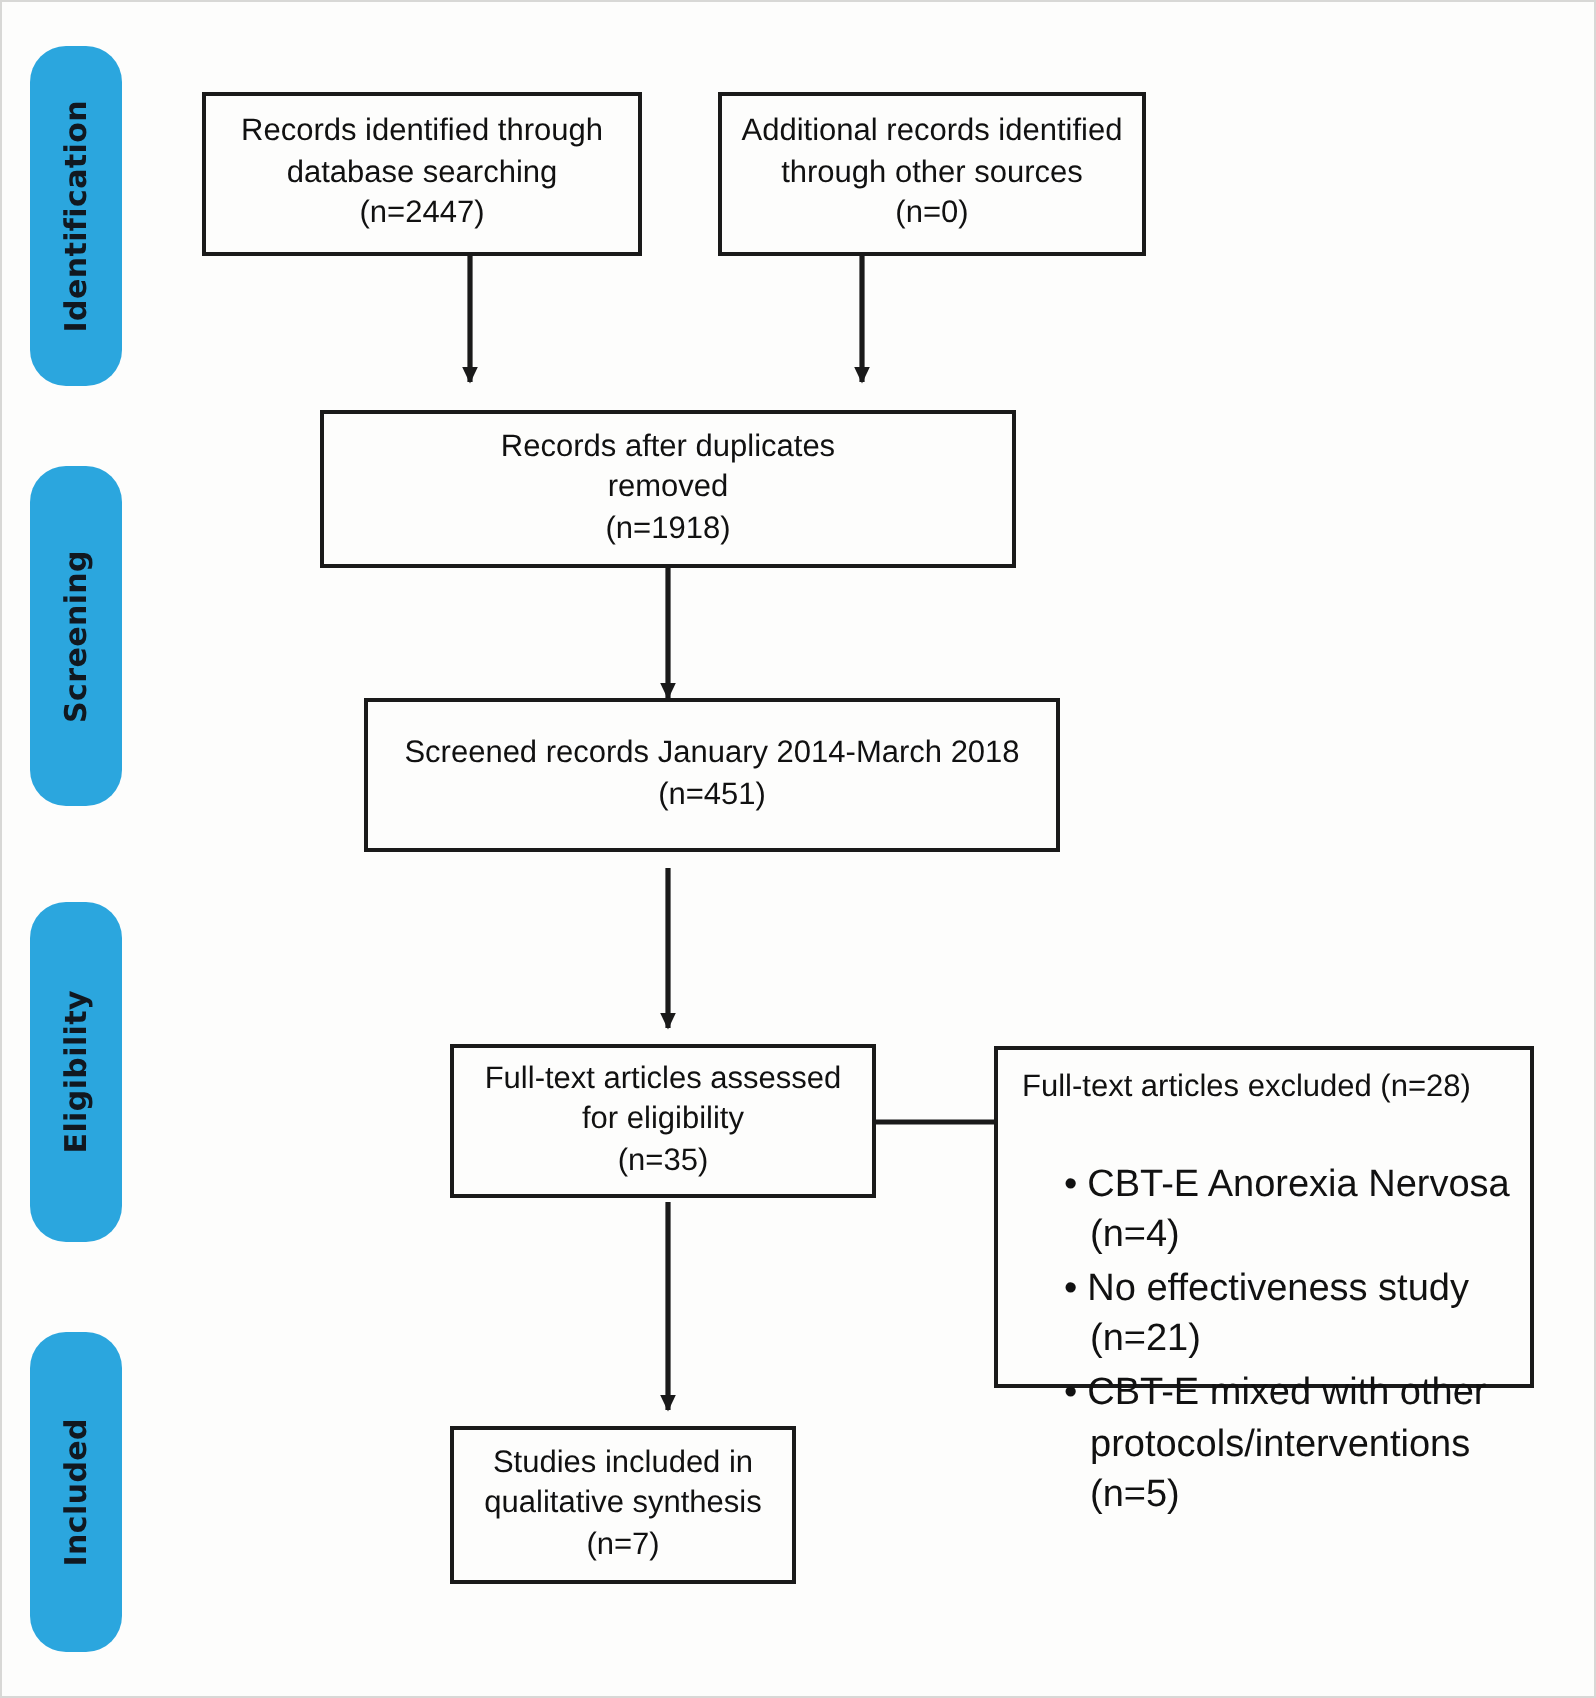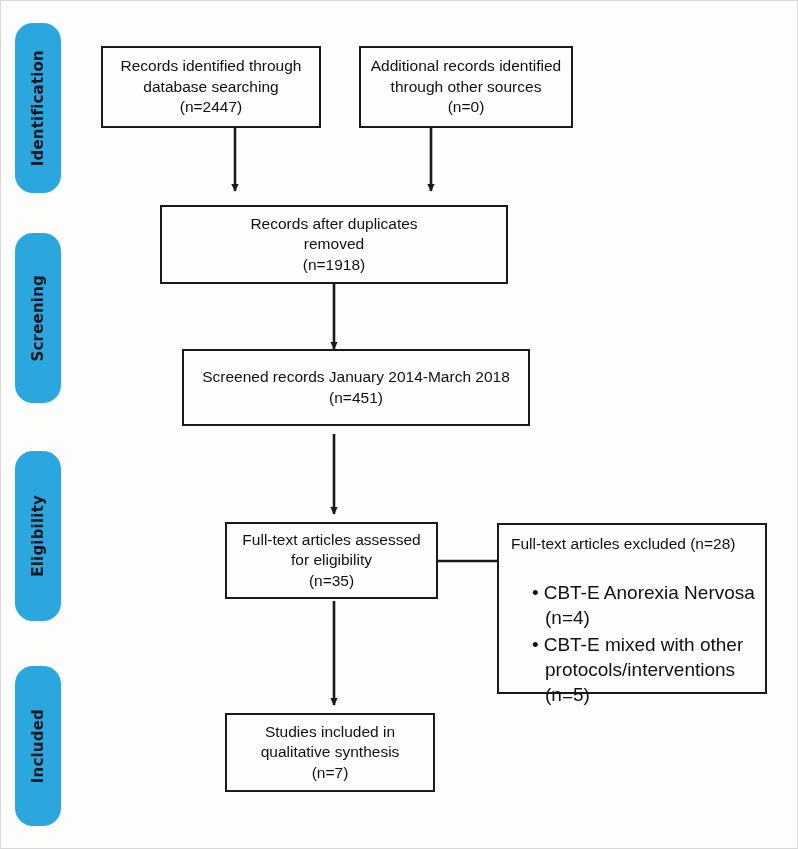--- a/index.html
+++ b/index.html
@@ -158,24 +158,25 @@
   <div class="flow-box" style="left:224px; top:521px; width:213px; height:77px;">
     <span class="box-text">Full-text articles assessed
 for eligibility
 (n=35)</span>
   </div>
 
   <div class="flow-box excluded" style="left:496px; top:522px; width:270px; height:171px;">
     <p class="excluded-head">Full-text articles excluded (n=28)</p>
     <ul class="excluded-list">
       <li><span class="bullet-dot">•</span><span>CBT-E Anorexia Nervosa (n=4)</span></li>
+      <li><span class="bullet-dot">•</span><span>No effectiveness study (n=21)</span></li>
       <li><span class="bullet-dot">•</span><span class="wrapline" style="white-space:pre-line; display:inline">CBT-E mixed with other
 protocols/interventions (n=5)</span></li>
     </ul>
   </div>
 
-  <div class="flow-box" style="left:224px; top:712px; width:210px; height:79px;">
+  <div class="flow-box" style="left:224px; top:712px; width:173px; height:79px;">
     <span class="box-text">Studies included in
 qualitative synthesis
 (n=7)</span>
   </div>
 
 </div>
 
 </body></html>

